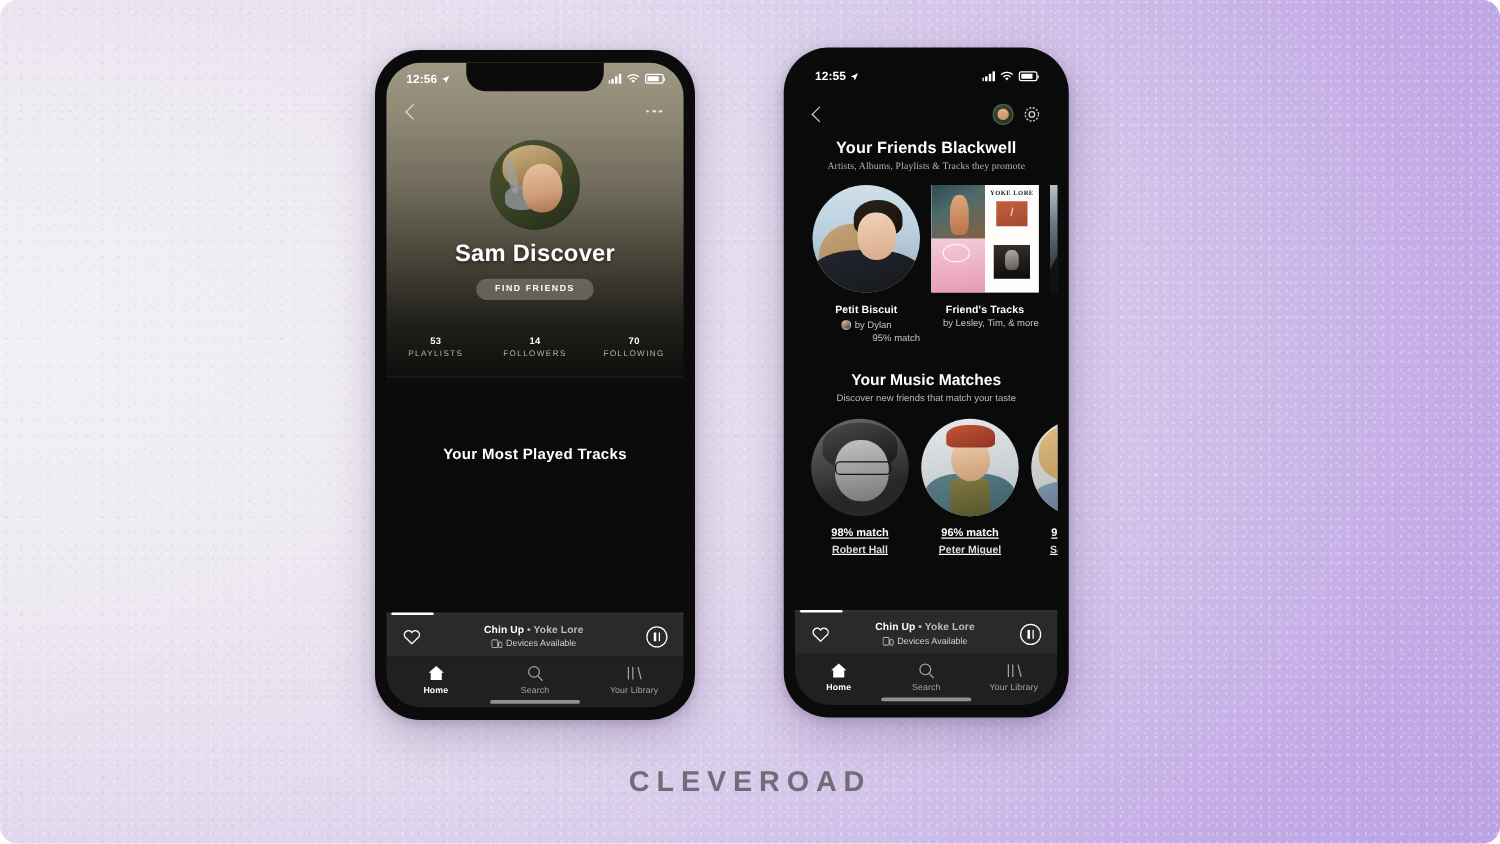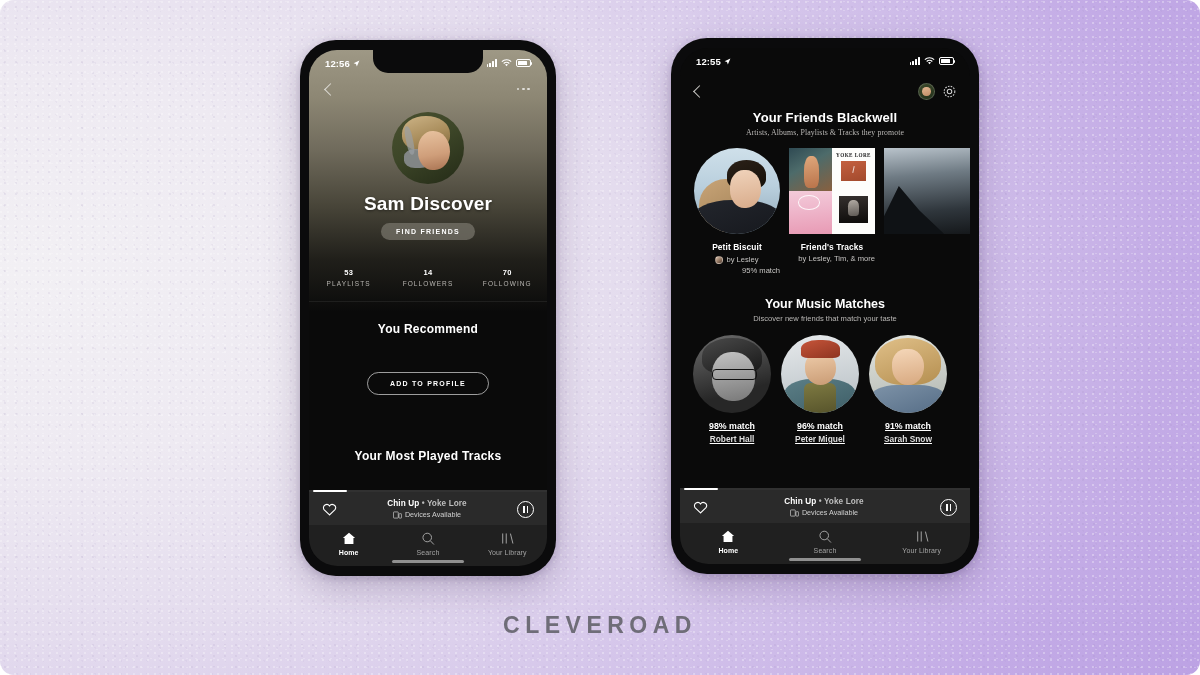--- a/index.html
+++ b/index.html
@@ -42,21 +42,21 @@
   }
   .screen {
     position: relative;
     width: 100%; height: 100%;
     background: #0a0a0a;
     border-radius: 28px;
     overflow: hidden;
     color: #fff;
   }
   #phone-left  { left: 300px; top: 40px;  width: 256px; height: 536px; }
-  #phone-right { left: 671px; top: 38px;  width: 308px; height: 536px; }
+  #phone-right { left: 627px; top: 38px;  width: 228px; height: 536px; }
 
   .notch {
     position: absolute; top: 0; left: 50%; transform: translateX(-50%);
     width: 110px; height: 23px;
     background: #0b0b0c;
     border-radius: 0 0 15px 15px;
     z-index: 40;
   }
 
   
@@ -344,26 +344,20 @@
           <div class="stat-lbl">FOLLOWERS</div>
         </div>
         <div class="stat">
           <div class="stat-num">70</div>
           <div class="stat-lbl">FOLLOWING</div>
         </div>
       </div>
 
       <div class="divider-line"></div>
 
-      <div style="position:relative;z-index:30;margin-top:20px">
-        <div class="sec-title">You Recommend</div>
-        <div style="margin-top:36px">
-          <button class="outline-btn">ADD TO PROFILE</button>
-        </div>
-      </div>
 
       <div style="position:relative;z-index:30;margin-top:54px">
         <div class="sec-title">Your Most Played Tracks</div>
       </div>
 
       <div class="np-wrap">
         <div class="progress">
             <b></b>
           </div>
         <div class="nowplaying">
@@ -466,21 +460,21 @@
         <div class="card">
           <div class="circ-art">
             <span class="pb-hood"></span>
               <span class="pb-coat"></span>
               <span class="pb-hair"></span>
               <span class="pb-face"></span>
           </div>
           <div class="card-t1">Petit Biscuit</div>
           <div class="card-t2">
             <span class="mini-av"></span>
-            <span>by Lesley</span>
+            <span>by Dylan</span>
           </div>
           <div class="card-t3">95% match</div>
         </div>
 
         <div class="card">
           <div class="grid-art">
             <div class="ga ga1"></div>
             <div class="ga ga2">
                 <span class="yl">YOKE LORE</span>
                 <span class="sq"></span>

